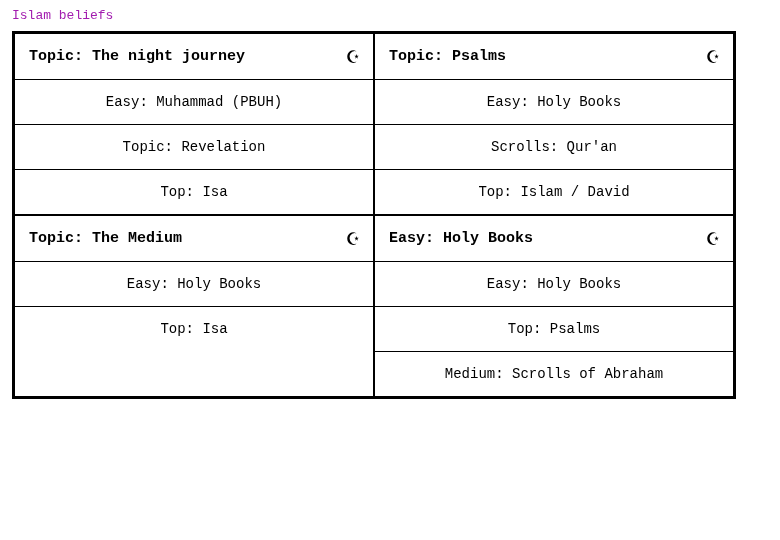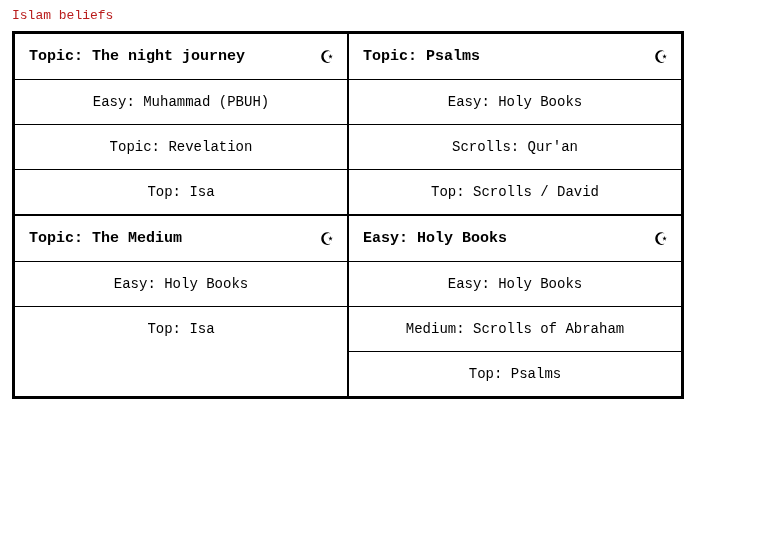--- a/index.html
+++ b/index.html
@@ -16,31 +16,31 @@
       height: 540px;
       overflow: hidden;
     }
 
     .page-wrapper {
       padding: 8px 12px;
     }
 
     .page-title {
       font-size: 13px;
-      color: #b91c1c;
+      color: #a21caf;
       margin-bottom: 8px;
     }
 
     .grid-container {
       display: grid;
       grid-template-columns: 1fr 1fr;
       grid-template-rows: 1fr 1fr;
       gap: 0px;
       border: 2px solid #000;
-      width: 672px;
+      width: 724px;
     }
 
     .card {
       border: 1px solid #000;
       display: flex;
       flex-direction: column;
     }
 
     .card-header {
       display: flex;
@@ -91,33 +91,33 @@
         <div class="card-row">Topic: Revelation</div>
         <div class="card-row">Top: Isa</div>
       </div>
       <div class="card">
         <div class="card-header">
           <span class="card-header-title">Topic: Psalms</span>
           <span class="crescent-icon">☪</span>
         </div>
         <div class="card-row">Easy: Holy Books</div>
         <div class="card-row">Scrolls: Qur'an</div>
-        <div class="card-row">Top: Scrolls / David</div>
+        <div class="card-row">Top: Islam / David</div>
       </div>
       <div class="card">
         <div class="card-header">
           <span class="card-header-title">Topic: The Medium</span>
           <span class="crescent-icon">☪</span>
         </div>
         <div class="card-row">Easy: Holy Books</div>
         <div class="card-row">Top: Isa</div>
       </div>
       <div class="card">
         <div class="card-header">
           <span class="card-header-title">Easy: Holy Books</span>
           <span class="crescent-icon">☪</span>
         </div>
         <div class="card-row">Easy: Holy Books</div>
+        <div class="card-row">Top: Psalms</div>
         <div class="card-row">Medium: Scrolls of Abraham</div>
-        <div class="card-row">Top: Psalms</div>
       </div>
     </div>
 </div>
 
 </body></html>

